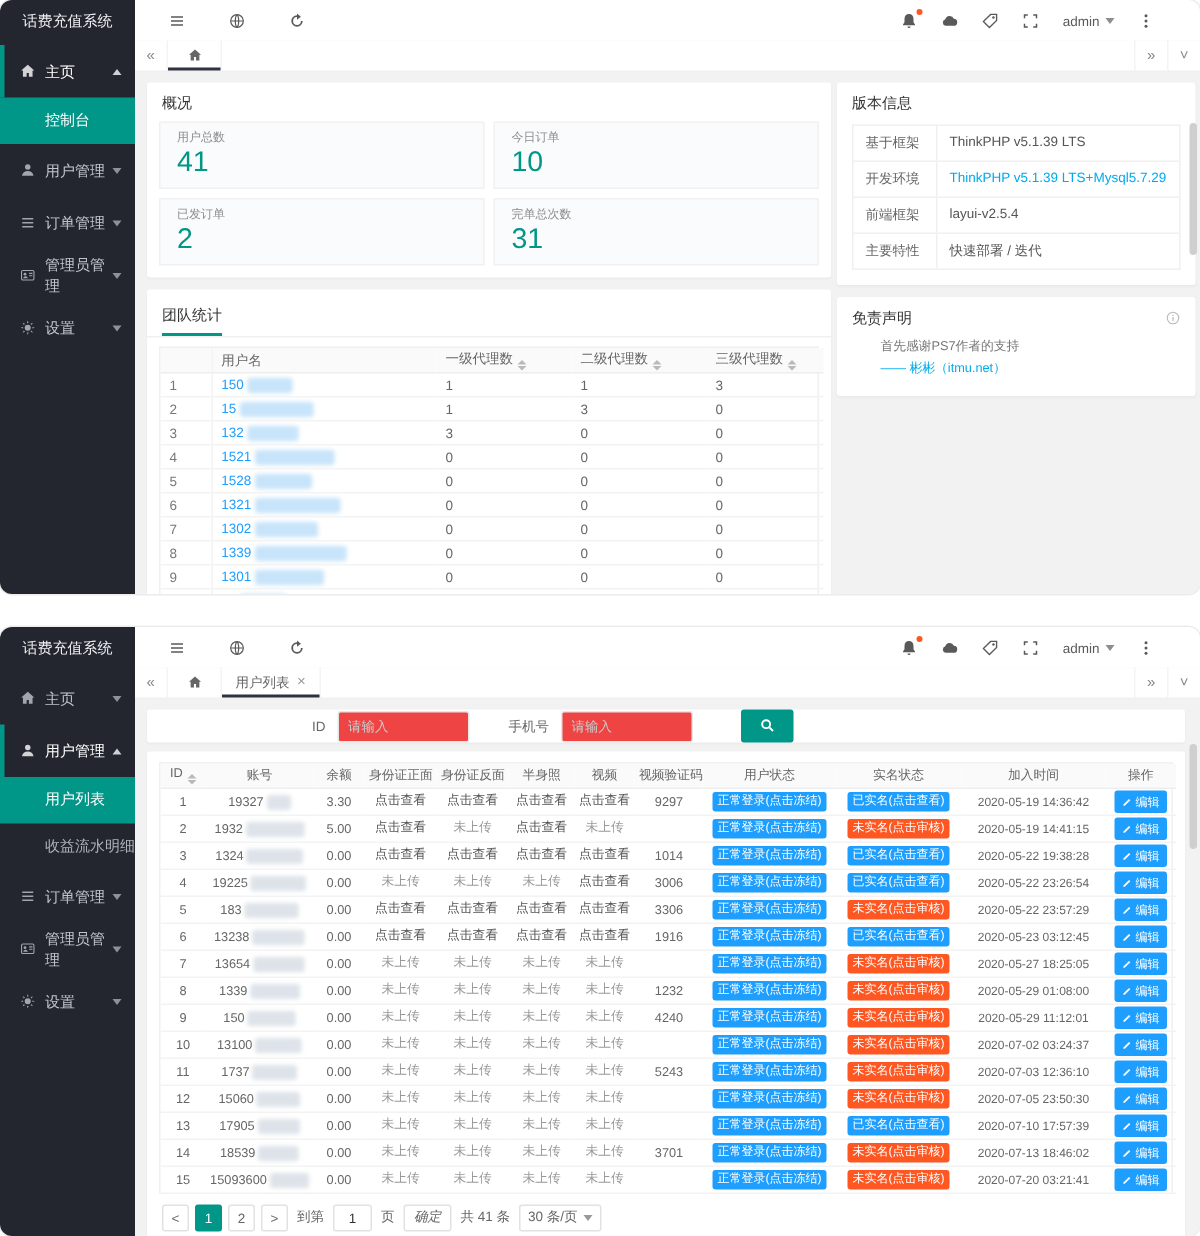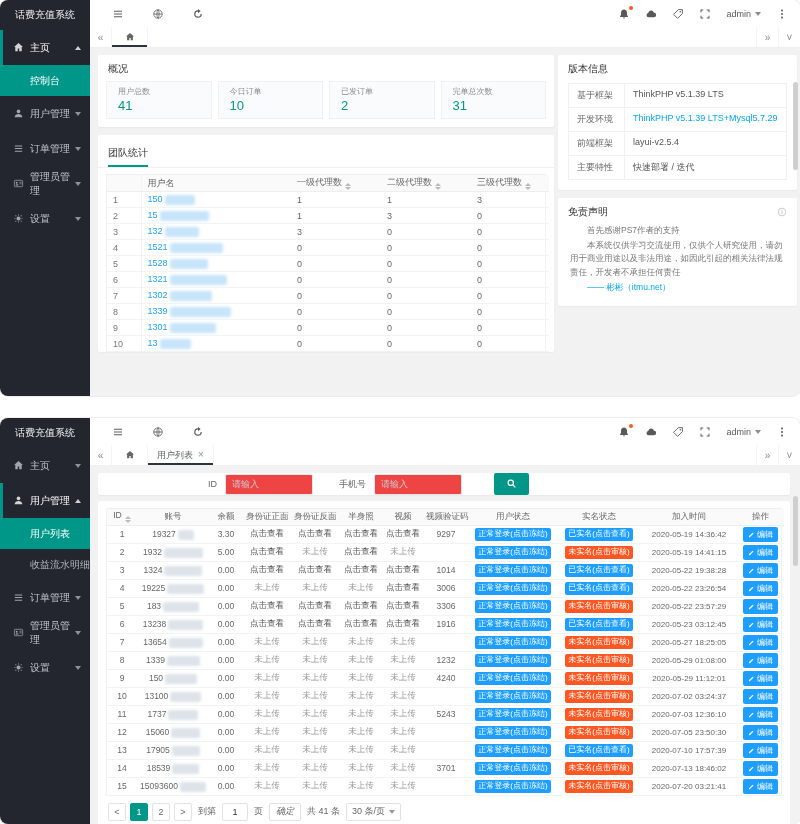--- a/index.html
+++ b/index.html
@@ -17,21 +17,21 @@
   .side-item.parent-active { color:#fff; }
   .side-item.parent-active::before { content:""; position:absolute; left:0; top:0; bottom:0; width:3px; background:#009688; }
   .caret { width:0; height:0; border-left:3.5px solid transparent; border-right:3.5px solid transparent; margin-left:auto; }
   .caret.down { border-top:4px solid #8e919a; }
   .caret.up { border-bottom:4px solid #cdd0d6; }
   .side-sub-item { height:31px; line-height:31px; padding-left:30px; font-size:10px; color:#aeb1b8; cursor:pointer; }
   .side-sub-item.active { background:#009688; color:#fff; }
 
   
   .main { margin-left:90px; height:100%; display:flex; flex-direction:column; background:#f2f2f2; }
-  .topbar { height:27px; background:#fff; display:flex; align-items:center; padding:0 12px 0 22px; color:#595959; flex:none;gap:20px; }
+  .topbar { height:27px; background:#fff; display:flex; align-items:center; padding:0 30px 0 22px; color:#595959; flex:none;gap:20px; }
   .top-left { display:flex; gap:28px; align-items:center; }
   .tbico { width:12px; height:12px; cursor:pointer; }
   .tbico svg { width:12px; height:12px; display:block; }
   .top-right { margin-left:auto; display:flex; align-items:center; gap:15px; font-size:9px; }
   .bell-wrap { position:relative; }
   .bell-dot { position:absolute; top:-2px; right:-3px; width:4px; height:4px; border-radius:50%; background:#ff5722; }
   .admin-wrap { display:flex; align-items:center; gap:4px; cursor:pointer; color:#595959; }
   .admin-caret { width:0;height:0;border-left:3px solid transparent;border-right:3px solid transparent;border-top:4px solid #8d8d8d; }
 
   .tabbar { height:21px; background:#fff; border-bottom:1px solid #f0f0f0; display:flex; align-items:stretch; font-size:9px; color:#666; flex:none; }
@@ -44,24 +44,24 @@
   .tabbar-right .tab-ctrl { border-right:none; border-left:1px solid #f4f4f4; }
 
   
   .content { flex:1; position:relative; overflow:hidden; }
   .content1 { padding:7px 12px 0 8px; display:flex; gap:4px; }
   .col-left { width:456px; flex:none; display:flex; flex-direction:column; gap:8px; }
   .col-right { flex:1; display:flex; flex-direction:column; gap:8px; }
   .card { background:#fff; border-radius:2px; box-shadow:0 1px 2px rgba(0,0,0,.04); }
   .card-title { font-size:10px; color:#333; padding:7px 10px 5px; }
 
-  .stats { display:grid; grid-template-columns:1fr 1fr 1fr 1fr; gap:6px; padding:0 8px 8px; }
+  .stats { display:grid; grid-template-columns:1fr 1fr; gap:6px; padding:0 8px 8px; }
   .stat { background:#fafbfc; border:1px solid #f1f1f1; padding:4px 11px 5px; }
   .stat-label { font-size:8px; color:#8d8d8d; }
-  .stat-value { font-size:13px; color:#009688; margin-top:1px; }
+  .stat-value { font-size:19px; color:#009688; margin-top:1px; }
 
   .team-head { padding:7px 10px 0; border-bottom:1px solid #f0f0f0; }
   .team-title { display:inline-block; font-size:10px; color:#333; padding-bottom:5px; border-bottom:2px solid #009688; }
   table.grid { width:100%; border-collapse:collapse; font-size:9px; color:#666; table-layout:fixed; }
   table.grid th, table.grid td { height:16px; padding:1px 6px; border-bottom:1px solid #f3f3f3; font-weight:normal; text-align:left; overflow:hidden; white-space:nowrap; }
   table.grid th { background:#fafafa; color:#666; border-bottom:1px solid #eee; }
   .team-wrap { margin:6px 8px 0; border:1px solid #f0f0f0; border-bottom:none; }
   td.idx, th.idx { border-right:1px solid #f3f3f3; text-align:center; color:#777; }
   .sort { display:inline-flex; flex-direction:column; margin-left:3px; vertical-align:-1px; }
   .sort i { display:block; width:0; height:0; border-left:3px solid transparent; border-right:3px solid transparent; }
@@ -402,21 +402,20 @@
             <span>免责声明</span>
             <span class="info-ic">
                 <svg viewBox="0 0 12 12" fill="currentColor">
                   <circle cx="6" cy="6" r="4.6" fill="none" stroke="currentColor" stroke-width=".9"></circle>
                   <path d="M5.5 5.2h1v3.2h-1zM5.5 3.3h1v1.1h-1z"></path>
                 </svg>
               </span>
           </div>
           <div class="disc-body">
             <p>首先感谢PS7作者的支持</p>
-            <p>本系统仅供学习交流使用，仅供个人研究使用，请勿用于商业用途以及非法用途，如因此引起的相关法律法规责任，开发者不承担任何责任</p>
             <p class="disc-sign">—— 彬彬（itmu.net）</p>
           </div>
         </div>
       </div>
       <div class="vscroll" style="top:34px;height:88px;"></div>
     </div>
   </div>
 </div>
 
 <div class="shot" id="shot2">

